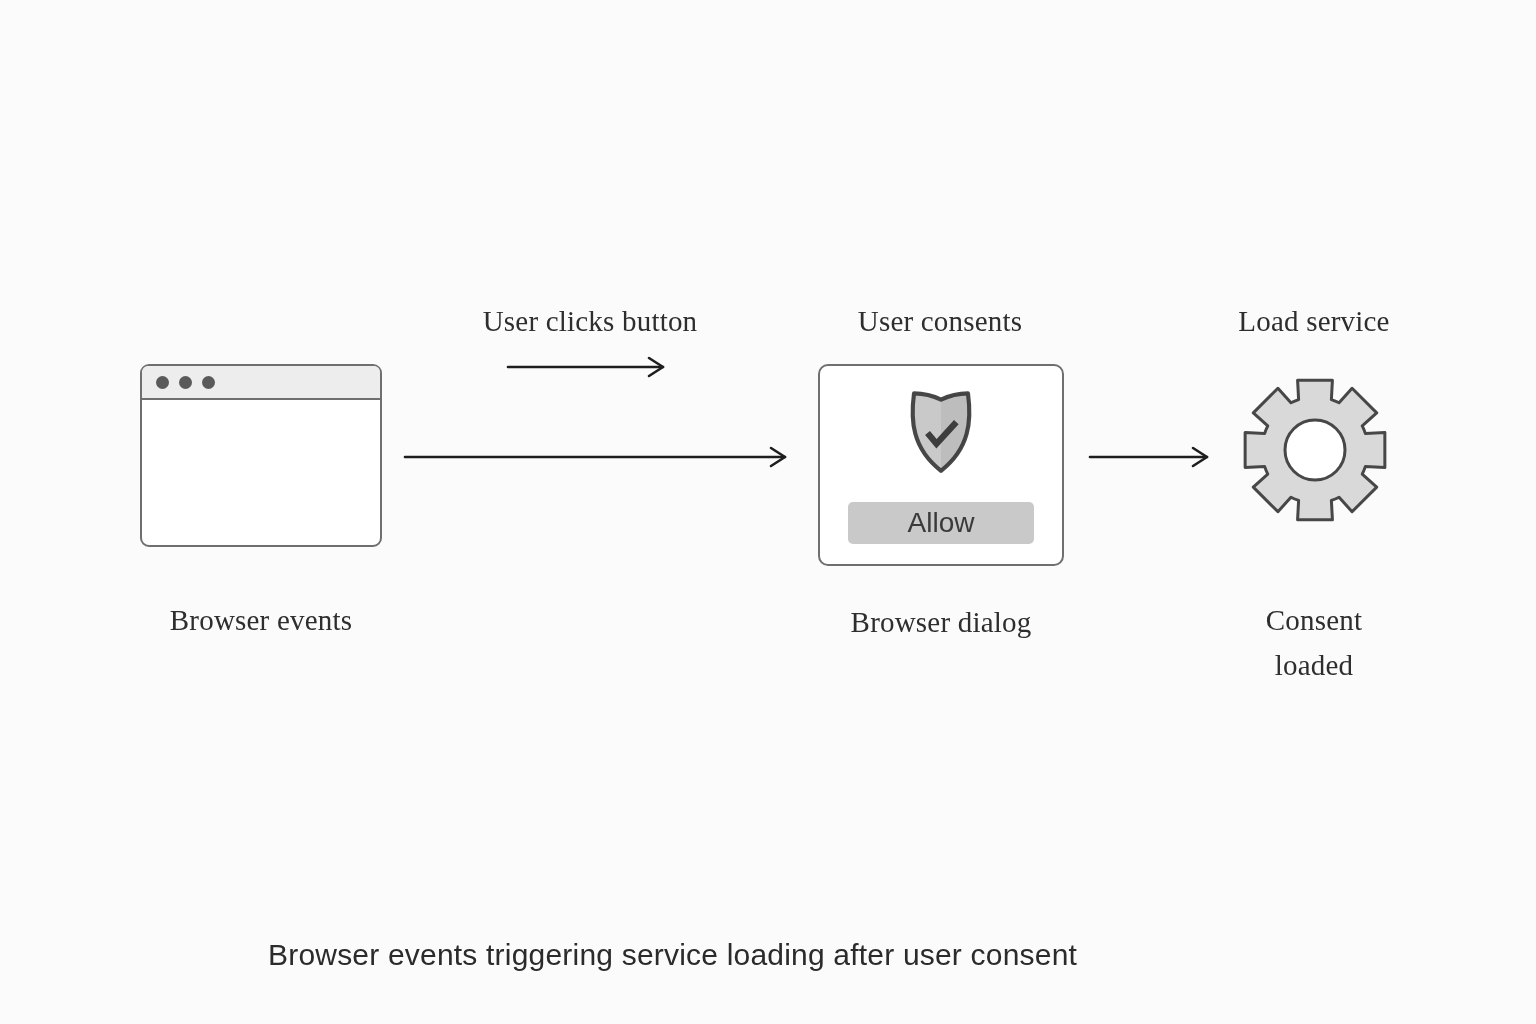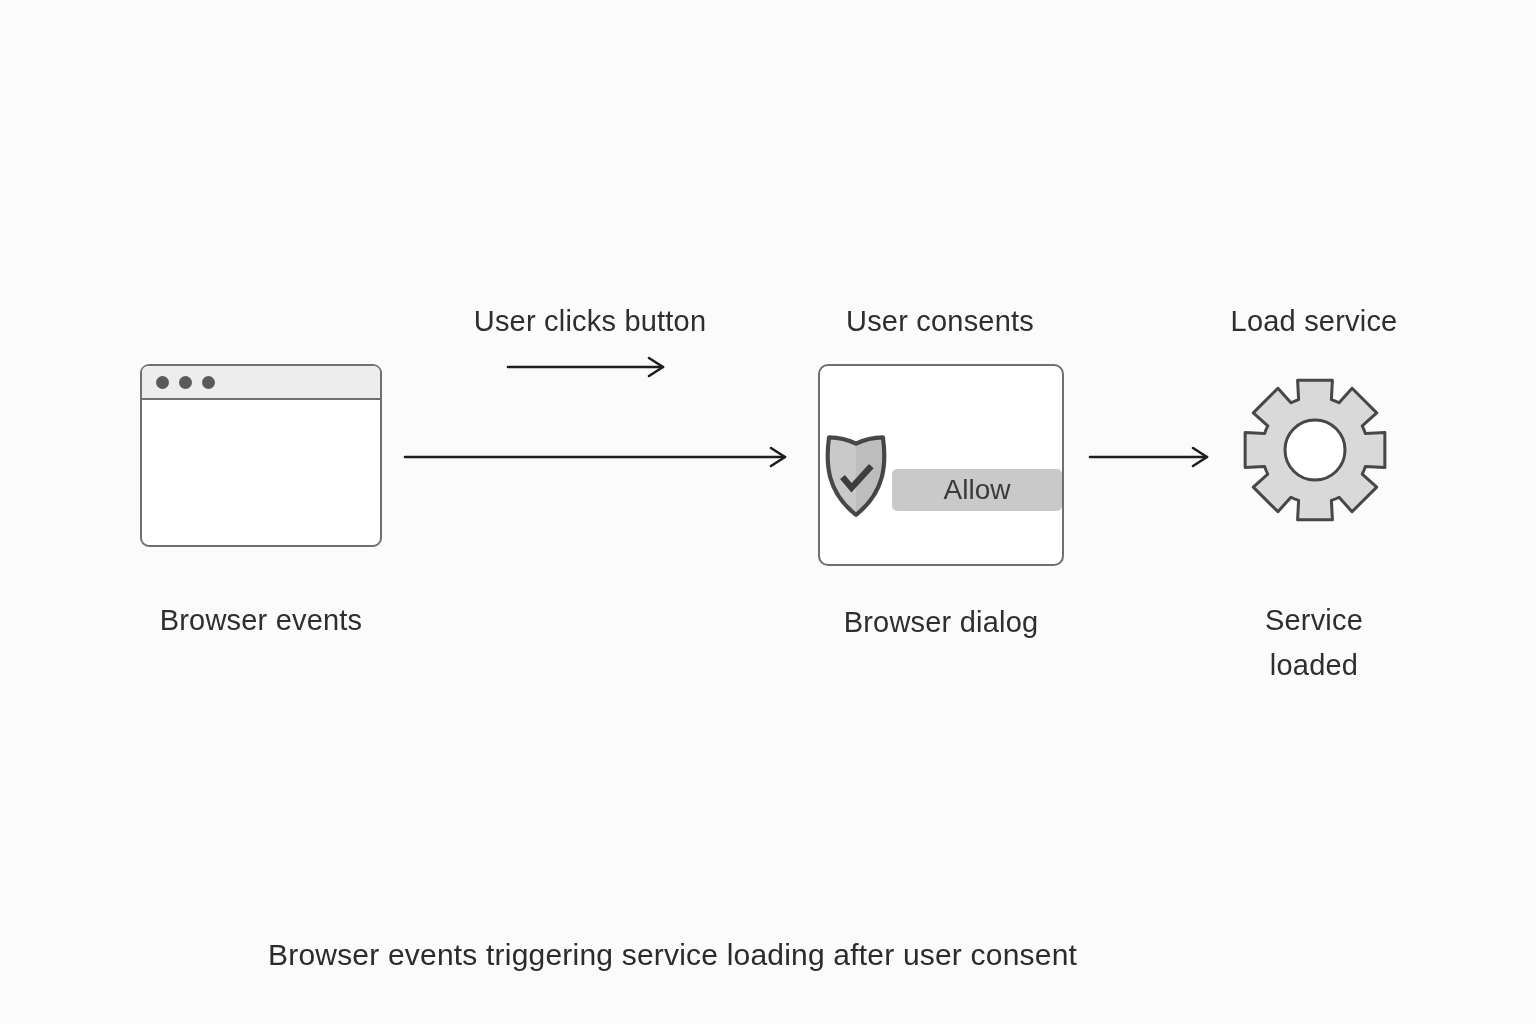--- a/index.html
+++ b/index.html
@@ -29,20 +29,21 @@
     background: var(--bg);
     overflow: hidden;
   }
   .label {
     position: absolute;
     font-size: 29px;
     line-height: 1.55;
     color: var(--text);
     text-align: center;
     letter-spacing: 0.2px;
+    font-family: Liberation Serif, serif;
   }
   
   .browser-window {
     position: absolute;
     left: 140px; top: 364px;
     width: 242px; height: 183px;
     background: var(--panel-bg);
     border: 2.5px solid var(--outline);
     border-radius: 9px;
   }
@@ -63,20 +64,21 @@
   }
   
   .consent-dialog {
     position: absolute;
     left: 818px; top: 364px;
     width: 246px; height: 202px;
     background: var(--panel-bg);
     border: 2.5px solid var(--outline);
     border-radius: 10px;
     display: flex;
+    flex-direction: column;
     align-items: center;
     padding-top: 24px;
   }
   .allow-button {
     margin-top: 26px;
     width: 186px; height: 42px;
     background: var(--button-bg);
     border: none;
     border-radius: 5px;
     color: var(--button-text);
@@ -144,16 +146,16 @@
 
   <svg class="arrow" style="left:1088px; top:440px;" width="125" height="34">
     <line x1="2" y1="17" x2="119" y2="17"></line>
     <polyline points="105,8 119,17 105,26"></polyline>
   </svg>
 
   <svg class="gear-svg" width="152" height="152" viewBox="-76 -76 152 152">
     <path fill="var(--gear-fill)" stroke="var(--outline-dark)" stroke-width="3" stroke-linejoin="round" d="M -16.38 -50.41 L -17.42 -69.86 L 17.42 -69.86 L 16.38 -50.41 A 53 53 0 0 1 24.06 -47.22 L 24.06 -47.22 L 37.08 -61.72 L 61.72 -37.08 L 47.22 -24.06 A 53 53 0 0 1 50.41 -16.38 L 50.41 -16.38 L 69.86 -17.42 L 69.86 17.42 L 50.41 16.38 A 53 53 0 0 1 47.22 24.06 L 47.22 24.06 L 61.72 37.08 L 37.08 61.72 L 24.06 47.22 A 53 53 0 0 1 16.38 50.41 L 16.38 50.41 L 17.42 69.86 L -17.42 69.86 L -16.38 50.41 A 53 53 0 0 1 -24.06 47.22 L -24.06 47.22 L -37.08 61.72 L -61.72 37.08 L -47.22 24.06 A 53 53 0 0 1 -50.41 16.38 L -50.41 16.38 L -69.86 17.42 L -69.86 -17.42 L -50.41 -16.38 A 53 53 0 0 1 -47.22 -24.06 L -47.22 -24.06 L -61.72 -37.08 L -37.08 -61.72 L -24.06 -47.22 A 53 53 0 0 1 -16.38 -50.41 Z"></path>
     <circle cx="0" cy="0" r="30" fill="var(--panel-bg)" stroke="var(--outline-dark)" stroke-width="3"></circle>
   </svg>
-  <div class="label" style="left:1234px; top:598px; width:160px;">Service loaded</div>
+  <div class="label" style="left:1234px; top:598px; width:160px;">Consent loaded</div>
 
   <div class="caption">Browser events triggering service loading after user consent</div>
 </div>
 
 </body></html>

